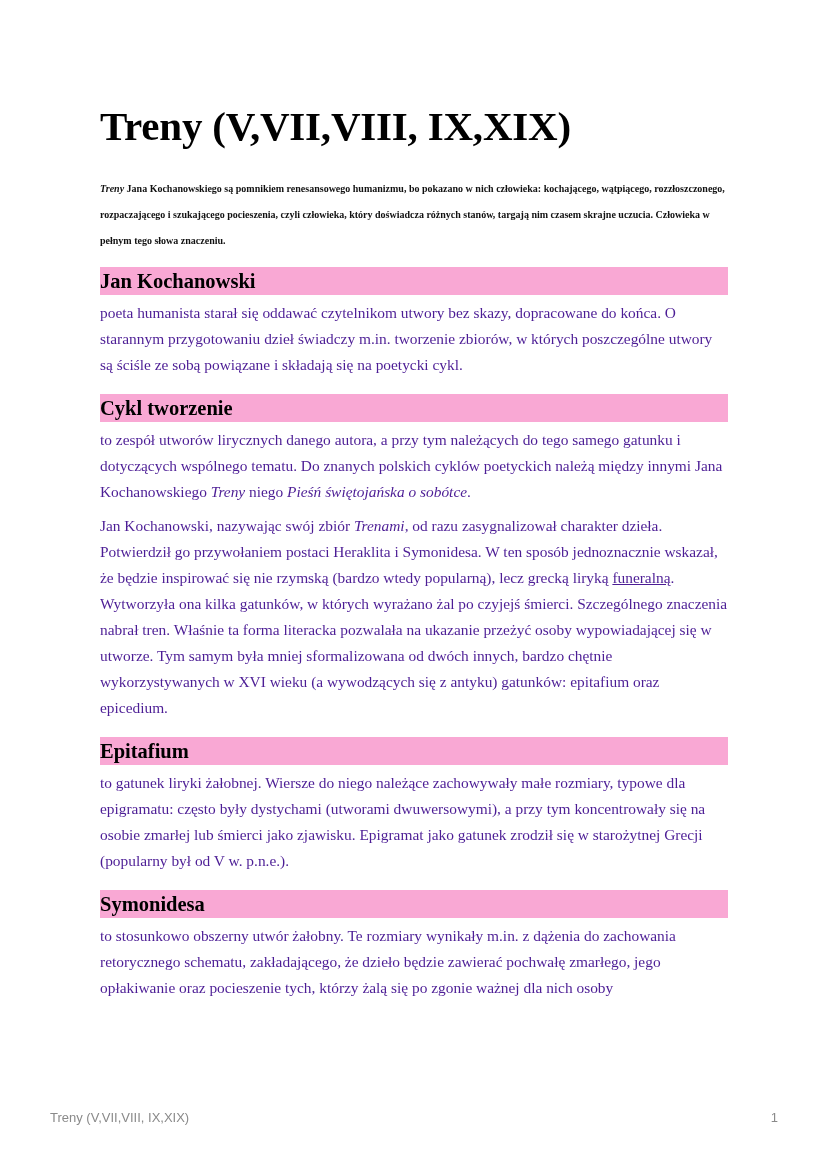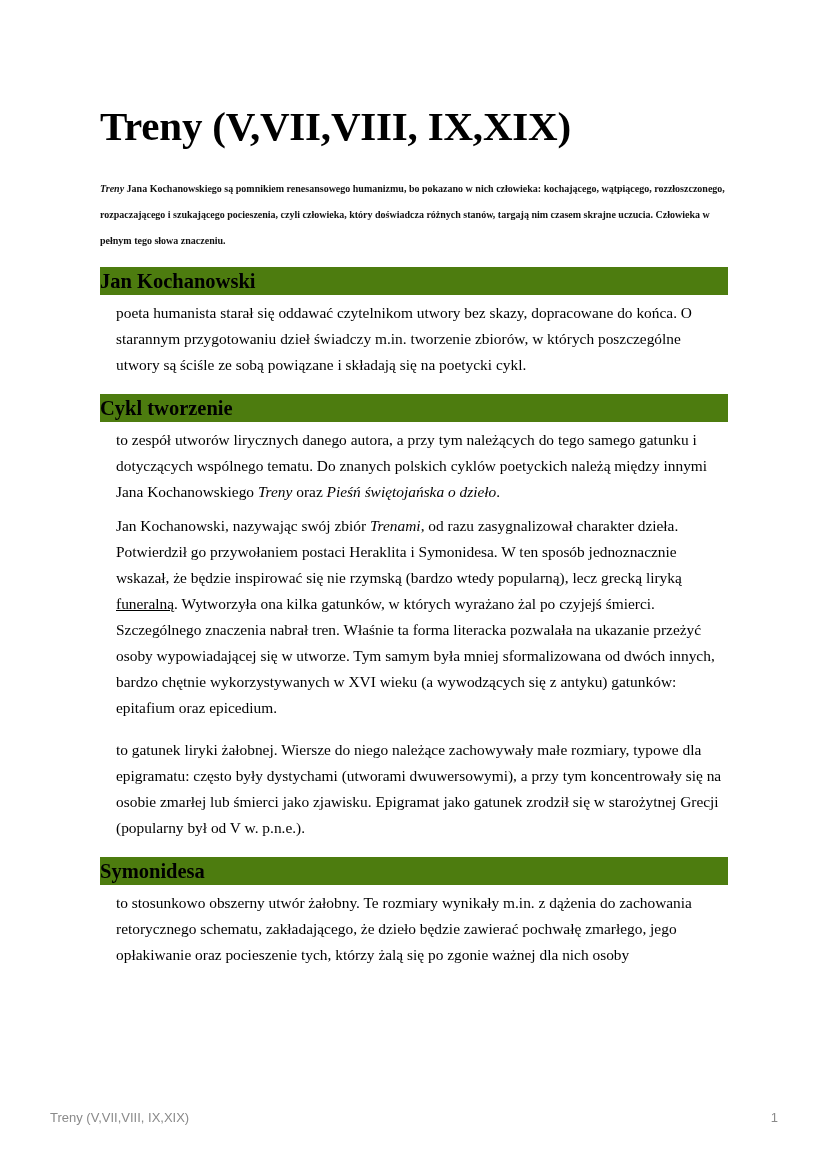--- a/index.html
+++ b/index.html
@@ -32,34 +32,34 @@
     }
     .lead {
       font-weight: bold;
       font-size: 10px;
       line-height: 26px;
       margin: 0 0 13px 0;
       color: #111;
     }
     .lead em { font-style: italic; }
     .section-heading {
-      background: #4d7c0f;
+      background: #f9a8d4;
       font-weight: bold;
       font-size: 20.5px;
       line-height: 28px;
       height: 28px;
       margin: 0 0 5px 0;
       padding: 0 0 0 0;
       color: #000;
     }
     .para {
       font-size: 15.4px;
       line-height: 26px;
-      margin: 0 0 16px 16px;
-      color: #000000;
+      margin: 0 0 16px 0;
+      color: #4c1d95;
     }
     .para.tight { margin-bottom: 8px; }
     .para em { font-style: italic; }
     .para strong { font-weight: normal; }
     .para .ul { text-decoration: underline; }
     .footer-left {
       position: absolute;
       left: 50px;
       top: 1110px;
       font-family: "Liberation Sans", sans-serif;
@@ -80,23 +80,24 @@
 
 <div class="page">
   <h1 class="doc-title">Treny (V,VII,VIII, IX,XIX)</h1>
 
   <p class="lead"><em>Treny</em><span> Jana Kochanowskiego są pomnikiem renesansowego humanizmu, bo pokazano w nich człowieka: kochającego, wątpiącego, rozzłoszczonego, rozpaczającego i szukającego pocieszenia, czyli człowieka, który doświadcza różnych stanów, targają nim czasem skrajne uczucia. Człowieka w pełnym tego słowa znaczeniu.</span></p>
 
   <div class="section-heading">Jan Kochanowski</div>
   <p class="para"> poeta humanista starał się oddawać czytelnikom utwory bez skazy, dopracowane do końca. O starannym przygotowaniu dzieł świadczy m.in. tworzenie zbiorów, w których poszczególne utwory są ściśle ze sobą powiązane i składają się na poetycki cykl.</p>
 
   <div class="section-heading">Cykl tworzenie</div>
-  <p class="para tight"><span>to zespół utworów lirycznych danego autora, a przy tym należących do tego samego gatunku i dotyczących wspólnego tematu. Do znanych polskich cyklów poetyckich należą między innymi Jana Kochanowskiego </span><em>Treny</em><span> oraz </span><em>Pieśń świętojańska o dzieło</em><span>.</span></p>
+  <p class="para tight"><span>to zespół utworów lirycznych danego autora, a przy tym należących do tego samego gatunku i dotyczących wspólnego tematu. Do znanych polskich cyklów poetyckich należą między innymi Jana Kochanowskiego </span><em>Treny</em><span> niego </span><em>Pieśń świętojańska o sobótce</em><span>.</span></p>
   <p class="para"><span>Jan Kochanowski, nazywając swój zbiór </span><em>Trenami</em><span>, od razu zasygnalizował charakter dzieła. Potwierdził go przywołaniem postaci Heraklita i Symonidesa. W ten sposób jednoznacznie wskazał, że będzie inspirować się nie rzymską (bardzo wtedy popularną), lecz grecką </span><strong>liryką</strong> <strong class="ul">funeralną</strong><strong>.</strong><span> Wytworzyła ona kilka gatunków, w których wyrażano żal po czyjejś śmierci. Szczególnego znaczenia nabrał tren. Właśnie ta forma literacka pozwalała na ukazanie przeżyć osoby wypowiadającej się w utworze. Tym samym była mniej sformalizowana od dwóch innych, bardzo chętnie wykorzystywanych w XVI wieku (a wywodzących się z antyku) gatunków: epitafium oraz epicedium.</span></p>
 
+  <div class="section-heading">Epitafium</div>
   <p class="para"> to gatunek liryki żałobnej. Wiersze do niego należące zachowywały małe rozmiary, typowe dla epigramatu: często były dystychami (utworami dwuwersowymi), a przy tym koncentrowały się na osobie zmarłej lub śmierci jako zjawisku. Epigramat jako gatunek zrodził się w starożytnej Grecji (popularny był od V w. p.n.e.).</p>
 
   <div class="section-heading">Symonidesa</div>
   <p class="para">to stosunkowo obszerny utwór żałobny. Te rozmiary wynikały m.in. z dążenia do zachowania retorycznego schematu, zakładającego, że dzieło będzie zawierać pochwałę zmarłego, jego opłakiwanie oraz pocieszenie tych, którzy żalą się po zgonie ważnej dla nich osoby</p>
 </div>
 
 <div class="footer-left">Treny (V,VII,VIII, IX,XIX)</div>
 <div class="footer-right">1</div>
 
 </body></html>

